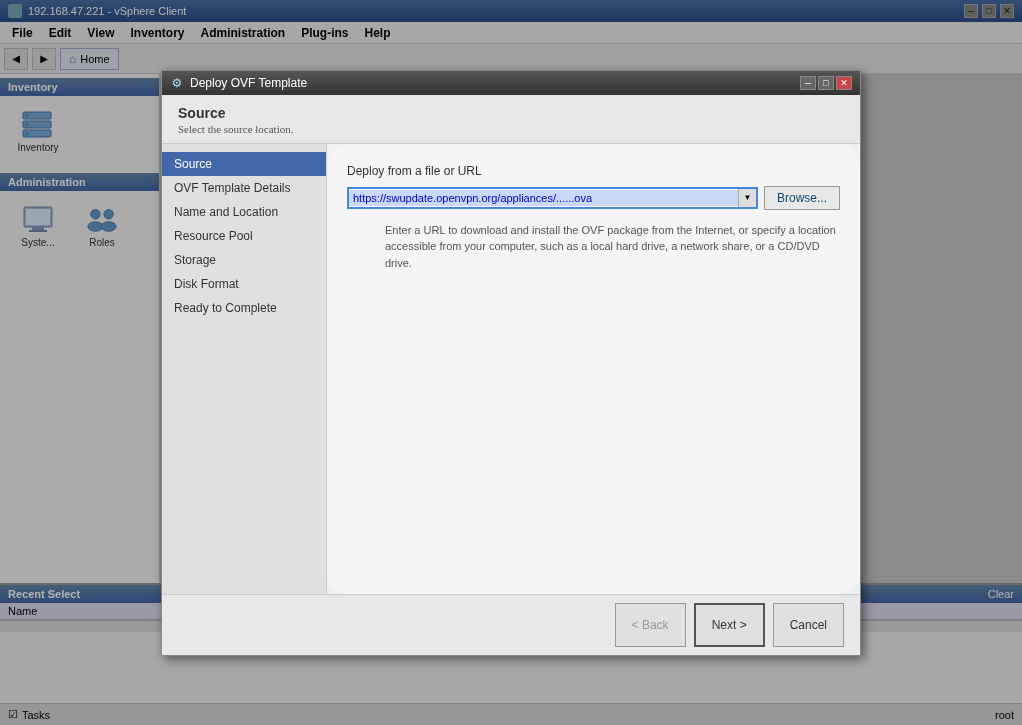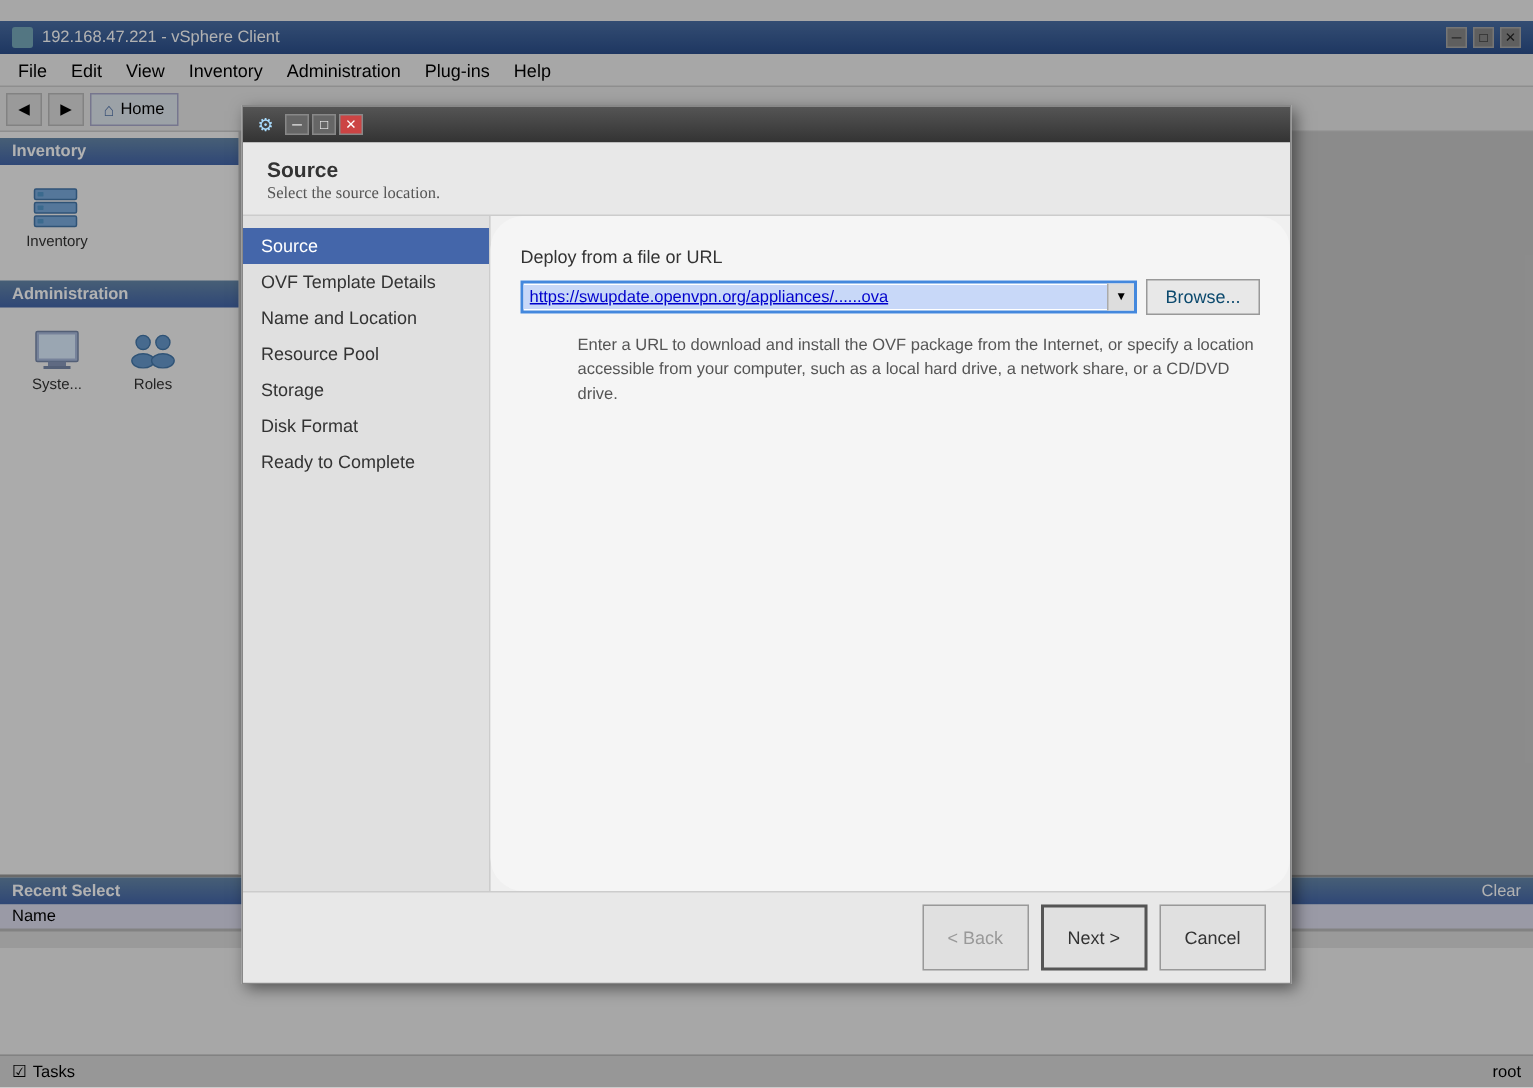--- a/index.html
+++ b/index.html
@@ -23,21 +23,20 @@
     }
 
     .title-bar {
       background: linear-gradient(to bottom, #4a6fa5, #2c4f8c);
       color: white;
       height: 22px;
       display: flex;
       align-items: center;
       padding: 0 8px;
       font-size: 11px;
-      margin-top: 14px;
     }
     .title-bar-icon {
       width: 14px;
       height: 14px;
       margin-right: 6px;
       background: #7ab;
       border-radius: 2px;
       display: inline-block;
     }
     .title-bar-title { flex: 1; }
@@ -63,20 +62,21 @@
       border-bottom: 1px solid #ccc;
       height: 22px;
       display: flex;
       align-items: center;
       padding: 0 4px;
     }
     .menu-item {
       padding: 2px 8px;
       font-size: 12px;
       cursor: pointer;
+      font-weight: bold;
     }
 
     .toolbar {
       background: #e8e8e8;
       border-bottom: 1px solid #ccc;
       height: 30px;
       display: flex;
       align-items: center;
       padding: 0 4px;
       gap: 4px;
@@ -344,21 +344,20 @@
       flex: 1;
       height: 22px;
     }
     .url-input {
       flex: 1;
       border: none;
       outline: none;
       padding: 2px 4px;
       font-size: 11px;
       color: #0000cc;
-      text-decoration: underline;
       background: #d8e8ff;
     }
     .url-dropdown-btn {
       width: 18px;
       height: 100%;
       background: #ddd;
       border-left: 1px solid #aaa;
       display: flex;
       align-items: center;
       justify-content: center;
@@ -531,20 +530,21 @@
       <span>Tasks</span>
     </div>
     <span>root</span>
   </div>
 
   <div class="modal-overlay">
     <div class="modal">
 
       <div class="modal-title-bar">
         <span class="modal-title-icon">⚙</span>
+        <span class="modal-title-text">Deploy OVF Template</span>
         <div class="modal-title-controls">
           <div class="modal-ctrl-btn">─</div>
           <div class="modal-ctrl-btn">□</div>
           <div class="modal-ctrl-btn close-btn">✕</div>
         </div>
       </div>
 
       <div class="modal-header">
         <div class="modal-header-title">Source</div>
         <div class="modal-header-subtitle">Select the source location.</div>

